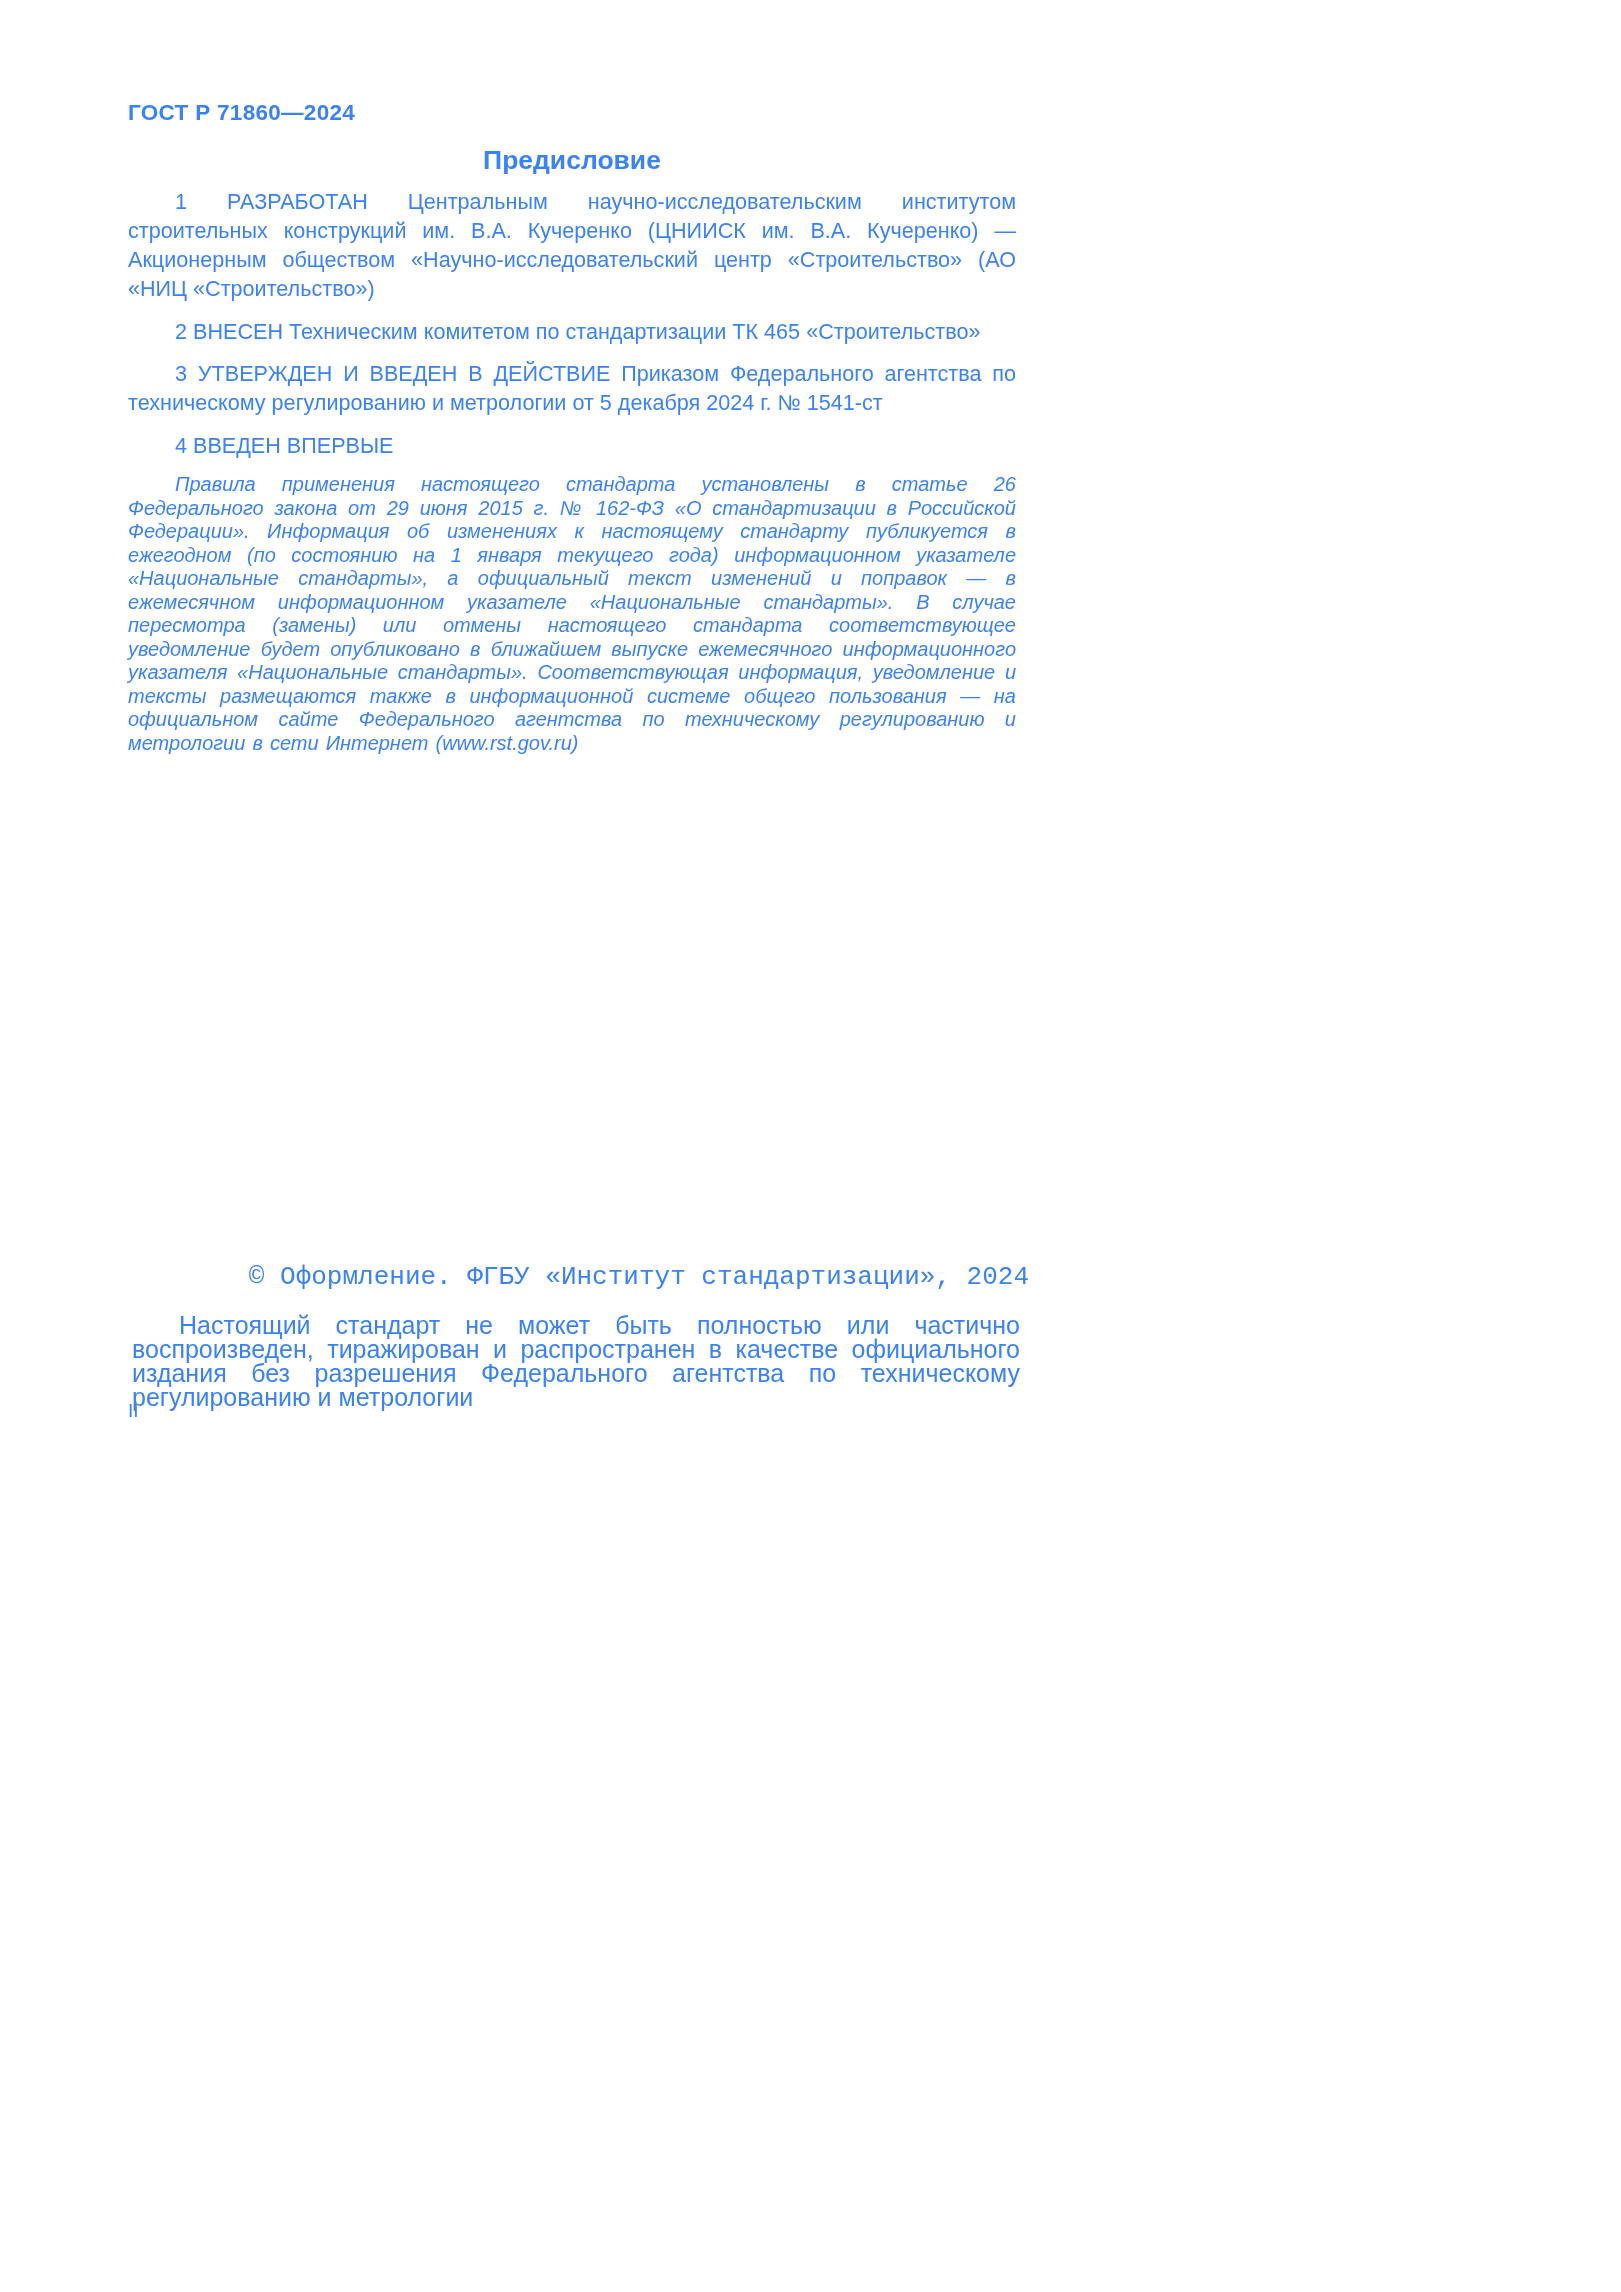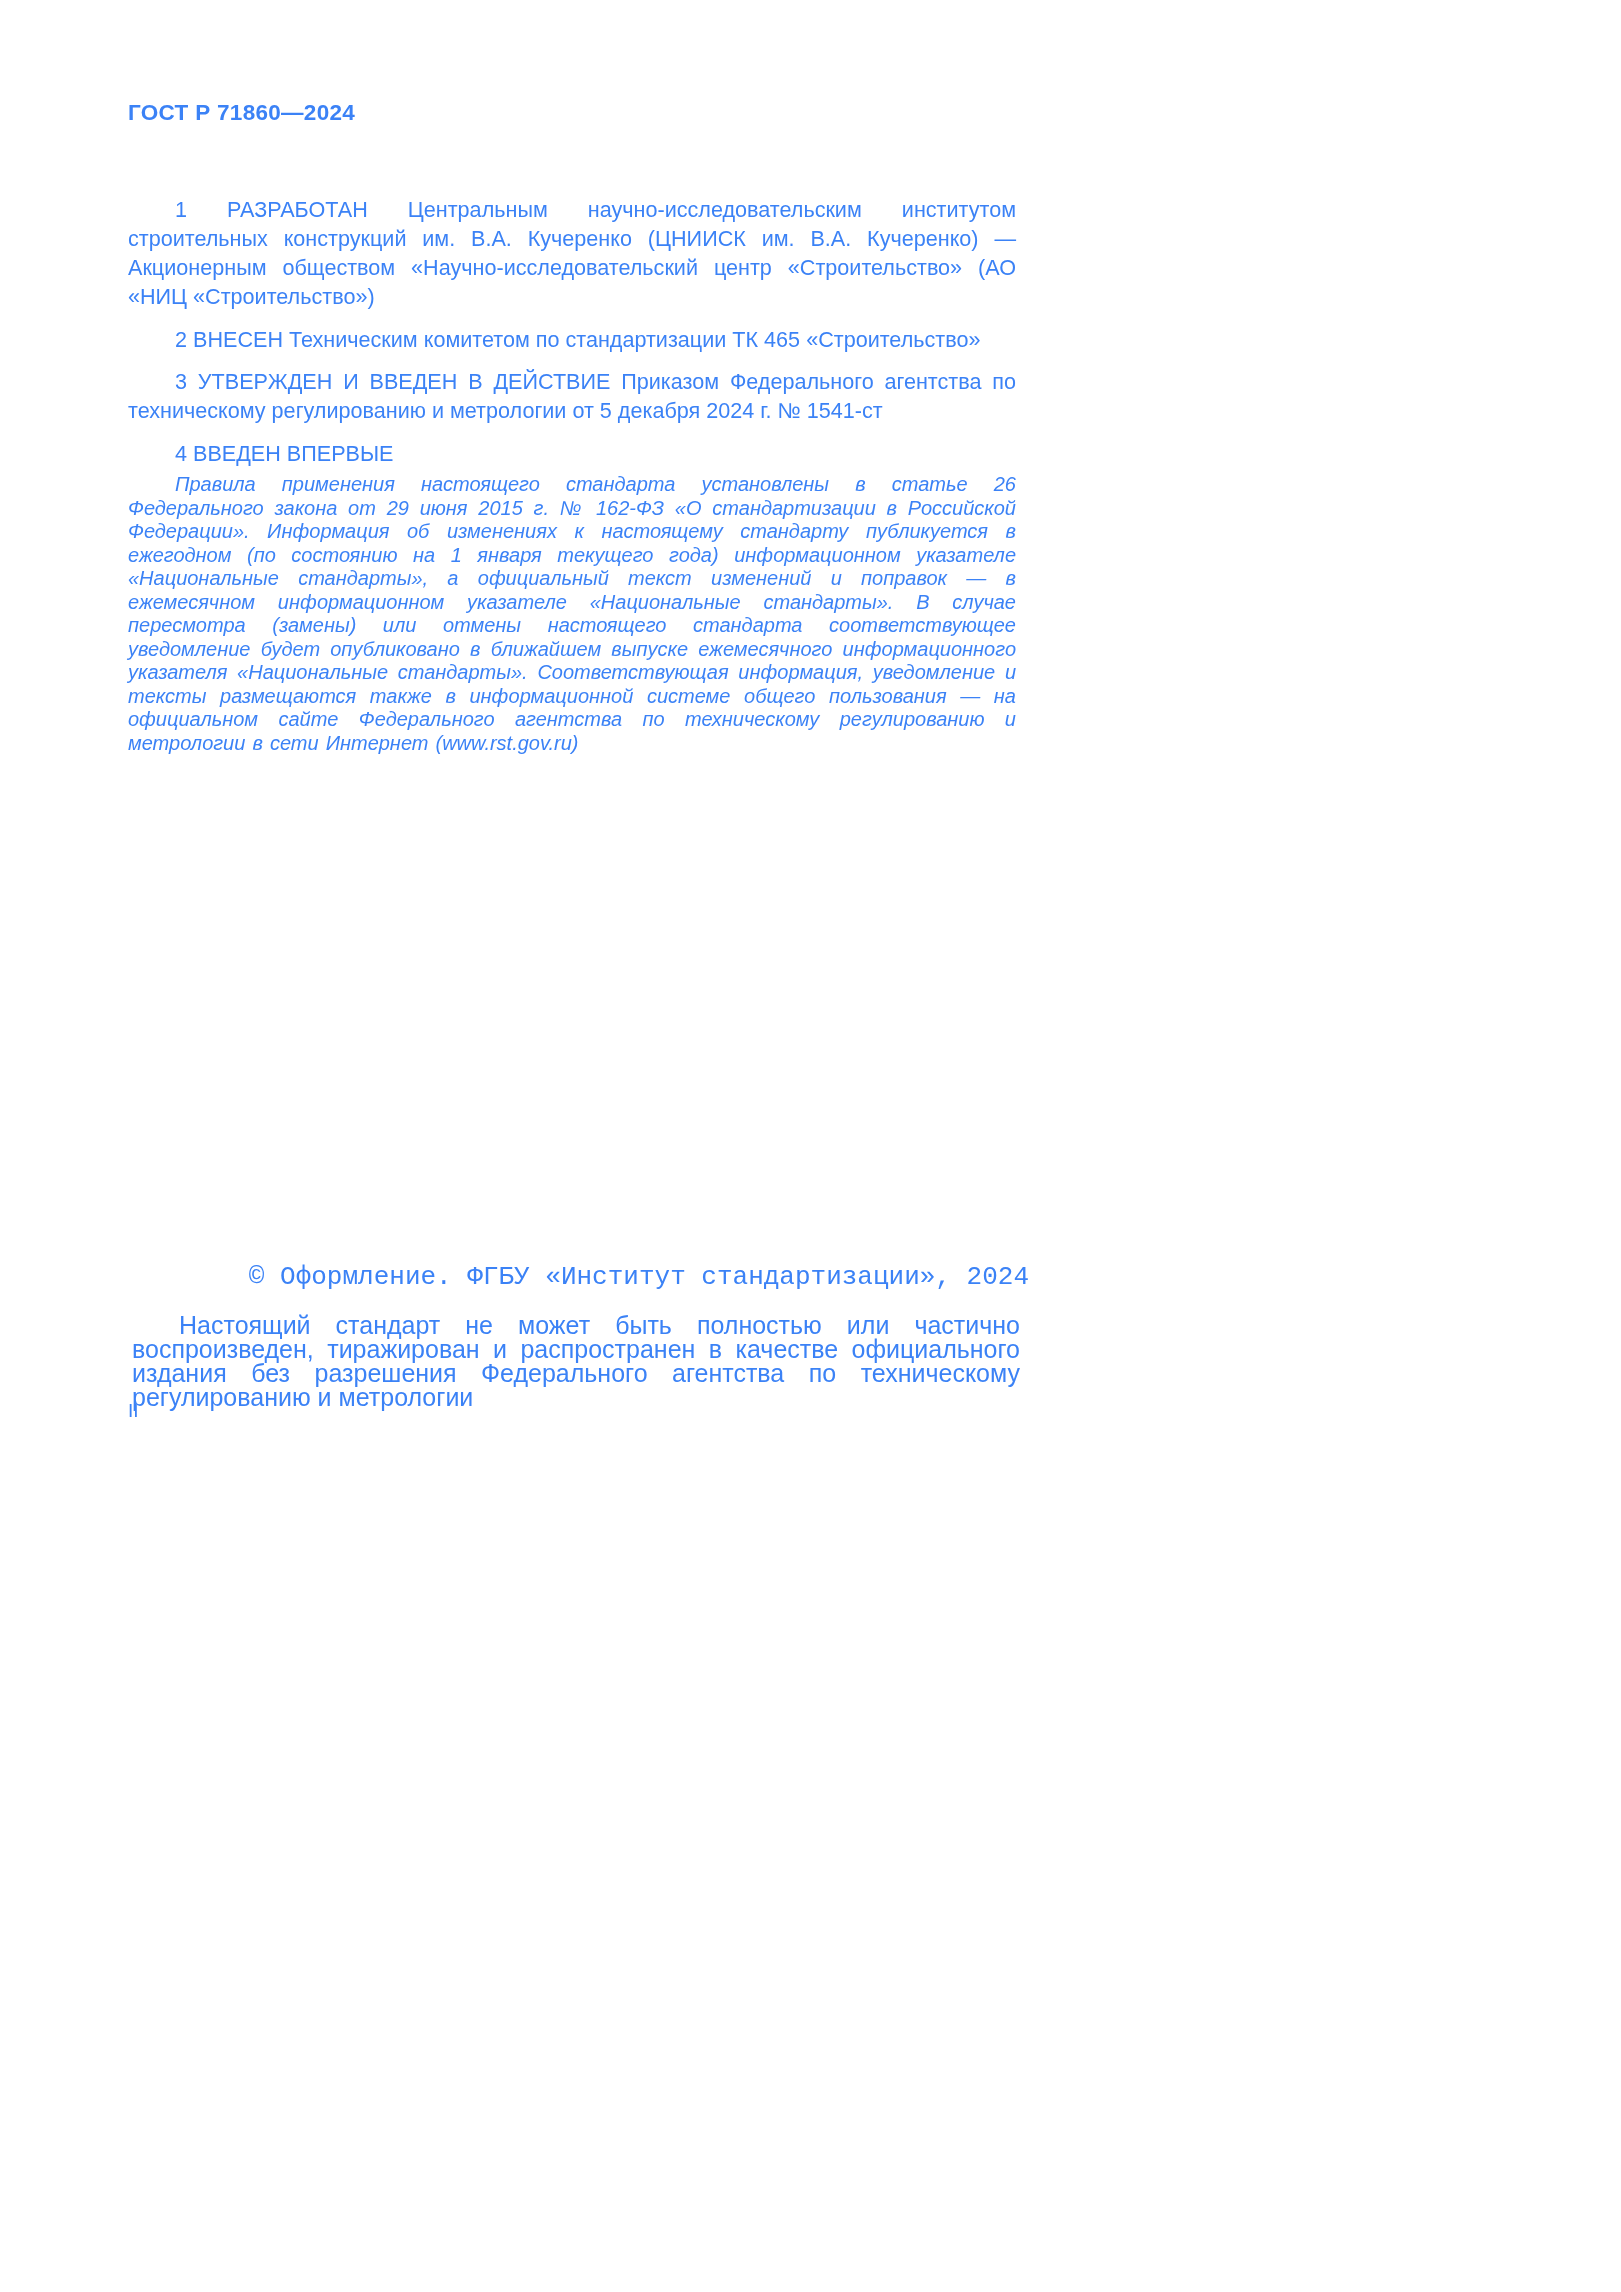--- a/index.html
+++ b/index.html
@@ -31,21 +31,20 @@
     margin: 0;
     text-align: center;
     font-size: 26.5px;
     font-weight: 700;
   }
   .foreword {
     position: absolute;
     top: 187px;
     left: 128px;
     width: 888px;
-    margin-top: 8px;
   }
   .foreword .para {
     margin: 0 0 13.7px 0;
     font-size: 21.6px;
     line-height: 29px;
     text-align: justify;
     text-indent: 47px;
   }
   .legal-notice {
     position: absolute;
@@ -88,20 +87,21 @@
     font-size: 19px;
   }
 </style>
 </head>
 <body>
 
 <div class="page">
 
   <div class="doc-header">ГОСТ Р 71860—2024</div>
 
+  <h1 class="doc-title">Предисловие</h1>
 
   <div class="foreword">
     <p class="para">1 РАЗРАБОТАН Центральным научно-исследовательским институтом строительных конструкций им. В.А. Кучеренко (ЦНИИСК им. В.А. Кучеренко) — Акционерным обществом «Научно-исследовательский центр «Строительство» (АО «НИЦ «Строительство»)</p>
     <p class="para">2 ВНЕСЕН Техническим комитетом по стандартизации ТК 465 «Строительство»</p>
     <p class="para">3 УТВЕРЖДЕН И ВВЕДЕН В ДЕЙСТВИЕ Приказом Федерального агентства по техническому регулированию и метрологии от 5 декабря 2024 г. № 1541-ст</p>
     <p class="para">4 ВВЕДЕН ВПЕРВЫЕ</p>
   </div>
 
   <p class="legal-notice">Правила применения настоящего стандарта установлены в статье 26 Федерального закона от 29 июня 2015 г. № 162-ФЗ «О стандартизации в Российской Федерации». Информация об изменениях к настоящему стандарту публикуется в ежегодном (по состоянию на 1 января текущего года) информационном указателе «Национальные стандарты», а официальный текст изменений и поправок — в ежемесячном информационном указателе «Национальные стандарты». В случае пересмотра (замены) или отмены настоящего стандарта соответствующее уведомление будет опубликовано в ближайшем выпуске ежемесячного информационного указателя «Национальные стандарты». Соответствующая информация, уведомление и тексты размещаются также в информационной системе общего пользования — на официальном сайте Федерального агентства по техническому регулированию и метрологии в сети Интернет (www.rst.gov.ru)</p>
 

